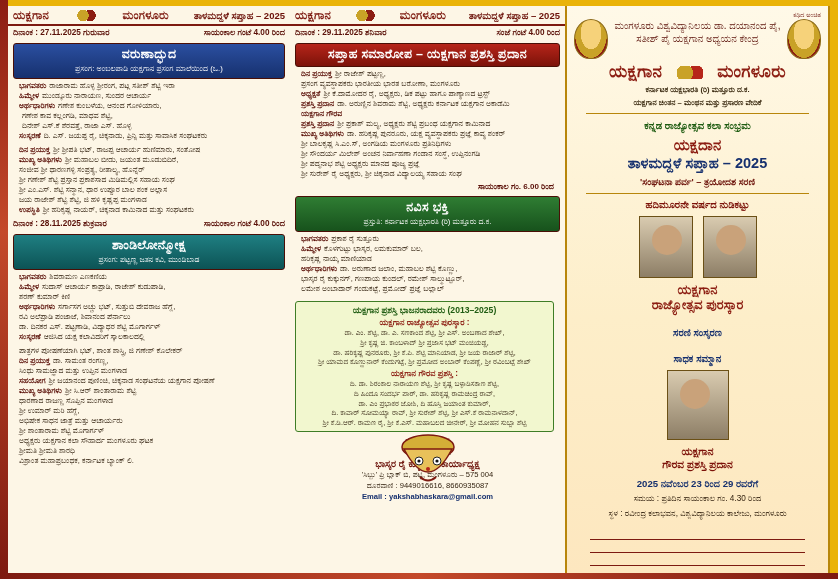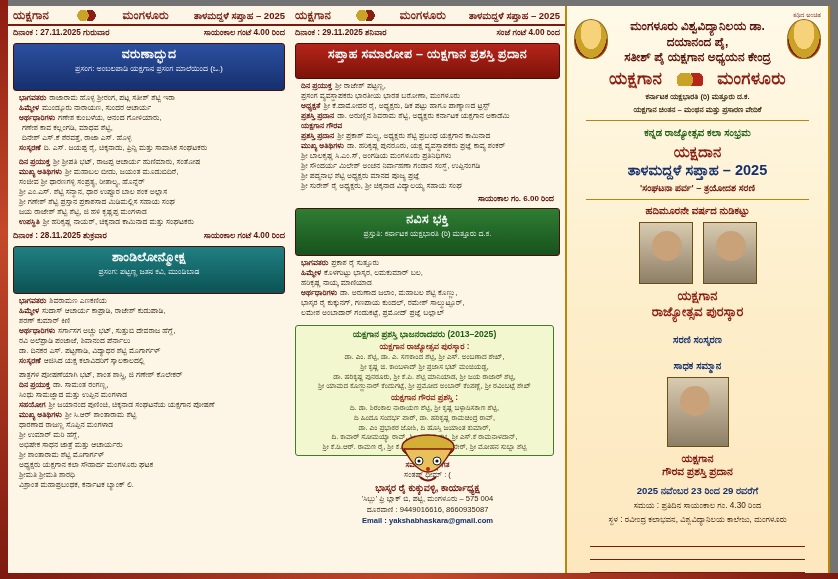--- a/index.html
+++ b/index.html
@@ -5,21 +5,21 @@
   * { box-sizing: border-box; }
   html, body {
     margin: 0; padding: 0;
     background: #ffffff;
     font-family: "Liberation Sans", sans-serif;
   }
   .page {
     position: relative;
     width: 838px; height: 579px;
     overflow: hidden;
-    background: #737373;
+    background: #eab308;
   }
   
   .bg-left-strip {
     position: absolute; left: 0; top: 0; width: 8px; height: 579px;
     background: linear-gradient(180deg,#8c1d12,#c4492a 40%,#7d1a10);
   }
   .bg-bottom-strip {
     position: absolute; left: 0; bottom: 0; width: 838px; height: 6px;
     background: linear-gradient(90deg,#7d1a10,#c4492a,#7d1a10);
   }
@@ -56,21 +56,21 @@
   .mast-emblem {
     display:inline-block; width: 20px; height: 11px;
     background: radial-gradient(circle at 35% 50%, #c9a227 0 40%, transparent 41%),
                 radial-gradient(circle at 70% 50%, #8c1d12 0 38%, transparent 39%);
     vertical-align: middle; margin: 0 2px;
   }
   
   .evt { margin: 4px 5px 0 5px; }
   .evt-head {
     text-align: center; color: #ffffff; font-weight: bold;
-    padding: 3px 2px 16px 2px; border-radius: 3px;
+    padding: 3px 2px 4px 2px; border-radius: 3px;
     border: 1px solid #4a0f06;
   }
   .evt-head.blue  { background: linear-gradient(180deg,#2b4fa0,#16306e); }
   .evt-head.teal  { background: linear-gradient(180deg,#1f7f82,#0c5355); }
   .evt-head.red   { background: linear-gradient(180deg,#b6251a,#7c1209); }
   .evt-head.green { background: linear-gradient(180deg,#2f7d33,#17521c); }
   .evt-title { font-size: 12.5px; letter-spacing: .3px; }
   .evt-sub   { font-size: 7.8px; margin-top: 2px; font-weight: normal; }
   .date-row {
     display: flex; justify-content: space-between;
@@ -103,21 +103,21 @@
   }
   .footer-addr .big { font-size: 9.5px; font-weight: bold; color: #6b1109; }
   .footer-addr .mail { color: #16306e; font-weight: bold; }
   .mask {
     position: absolute; left: 50%; transform: translateX(-50%);
     bottom: 74px; width: 60px; height: 66px;
   }
   
   .c3-pad { padding: 5px 7px; text-align: center; }
   .c3-toprow { display: flex; justify-content: space-between; align-items: flex-start; }
-  .c3-org { font-size: 12px; color: #5a1008; font-weight: bold; line-height: 1.3; }
+  .c3-org { font-size: 10px; color: #5a1008; font-weight: normal; line-height: 1.3; }
   .crest {
     width: 34px; height: 40px; flex: 0 0 34px;
     background: radial-gradient(ellipse at 50% 35%, #f6d27a 0 45%, #c9a227 46% 70%, #8c1d12 71%);
     border-radius: 50% 50% 45% 45%;
     border: 1px solid #8c6a18;
   }
   .c3-brand {
     font-size: 17px; font-weight: bold; color: #8c1d12;
     margin-top: 3px; letter-spacing: .3px; font-family: Liberation Mono, monospace;
   }
@@ -216,24 +216,24 @@
             <span class="val">ಶ್ರೀ ಶ್ರೀಪತಿ ಭಟ್, ರಾಜಪ್ಪ ಆಚಾರ್ಯ ಹುಣಿಮಾರು, ಸಂತೋಷ</span>
           </div>
         <div class="ln">
             <span class="lbl">ಮುಖ್ಯ ಅತಿಥಿಗಳು</span>
             <span class="val">ಶ್ರೀ ಮಹಾಬಲ ಬೀಡು, ಜಯಂತ ಮೂಡುಬಿದಿರೆ,</span>
           </div>
         <div class="ln">
             <span class="val">ಸಂಜೀವ ಶ್ರೀ ಧಾರಣಗಳ್ಳಿ ಸಂಪ್ರತ್ಯ, ರೀತಾಲ್ಯ, ಹೊನ್ನೆರ್</span>
           </div>
         <div class="ln">
+            <span class="val">ಶ್ರೀ ಗಣೇಶ್ ಶೆಟ್ಟಿ ಪ್ರಸ್ತಾನ ಪ್ರಕಾಶಸಾದ ಮಿಡಿಮಲ್ಲಿಸ ಸಹಾಯ ಸಂಘ</span>
+          </div>
+        <div class="ln">
             <span class="val">ಶ್ರೀ ಎಂ.ಎಸ್. ಶೆಟ್ಟಿ ಸನ್ಮಾನ, ಧಾರ ಉಪ್ಪೂರ ಬಾಲ ಶಂಕ ಅಲ್ಲಾಸ</span>
-          </div>
-        <div class="ln">
-            <span class="val">ಶ್ರೀ ಗಣೇಶ್ ಶೆಟ್ಟಿ ಪ್ರಸ್ತಾನ ಪ್ರಕಾಶಸಾದ ಮಿಡಿಮಲ್ಲಿಸ ಸಹಾಯ ಸಂಘ</span>
           </div>
         <div class="ln">
             <span class="val">ಜಯ ರಾಜೇಶ್ ಶೆಟ್ಟಿ ಶೆಟ್ಟಿ, ಜಿ ಹಳಿ ಕೃಷ್ಣಪ್ಪ ಮಂಗಳಾಡ</span>
           </div>
         <div class="ln">
             <span class="lbl">ಉಪಸ್ಥಿತಿ</span>
             <span class="val">ಶ್ರೀ ಹರಿಕೃಷ್ಣ ನಾಯರ್, ಚಿಕ್ಕನಾಡ ಕಾಮಿನಾದ ಮತ್ತು ಸಂಘಟಕರು</span>
           </div>
       </div>
     </div>

